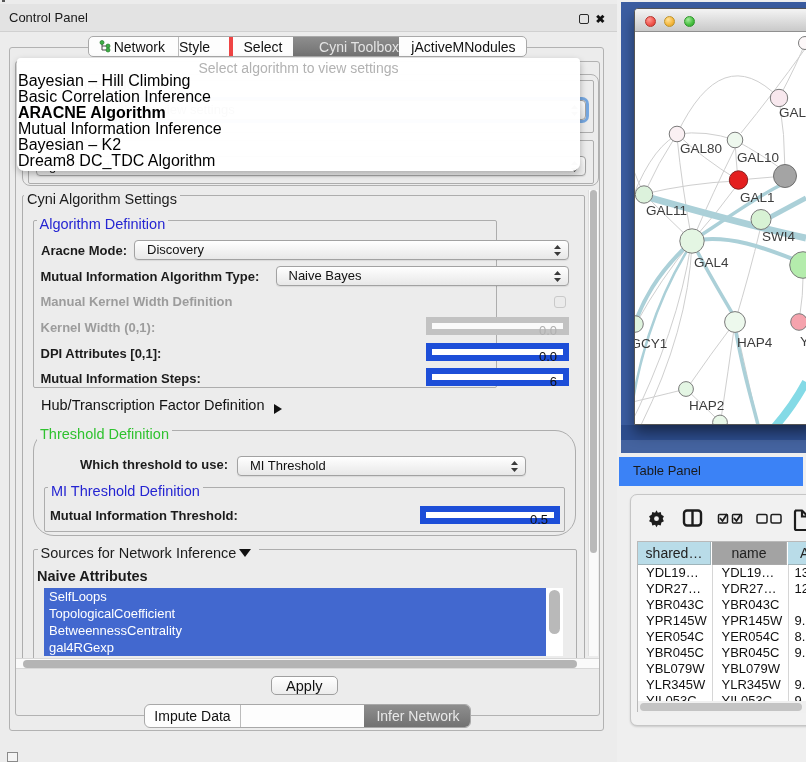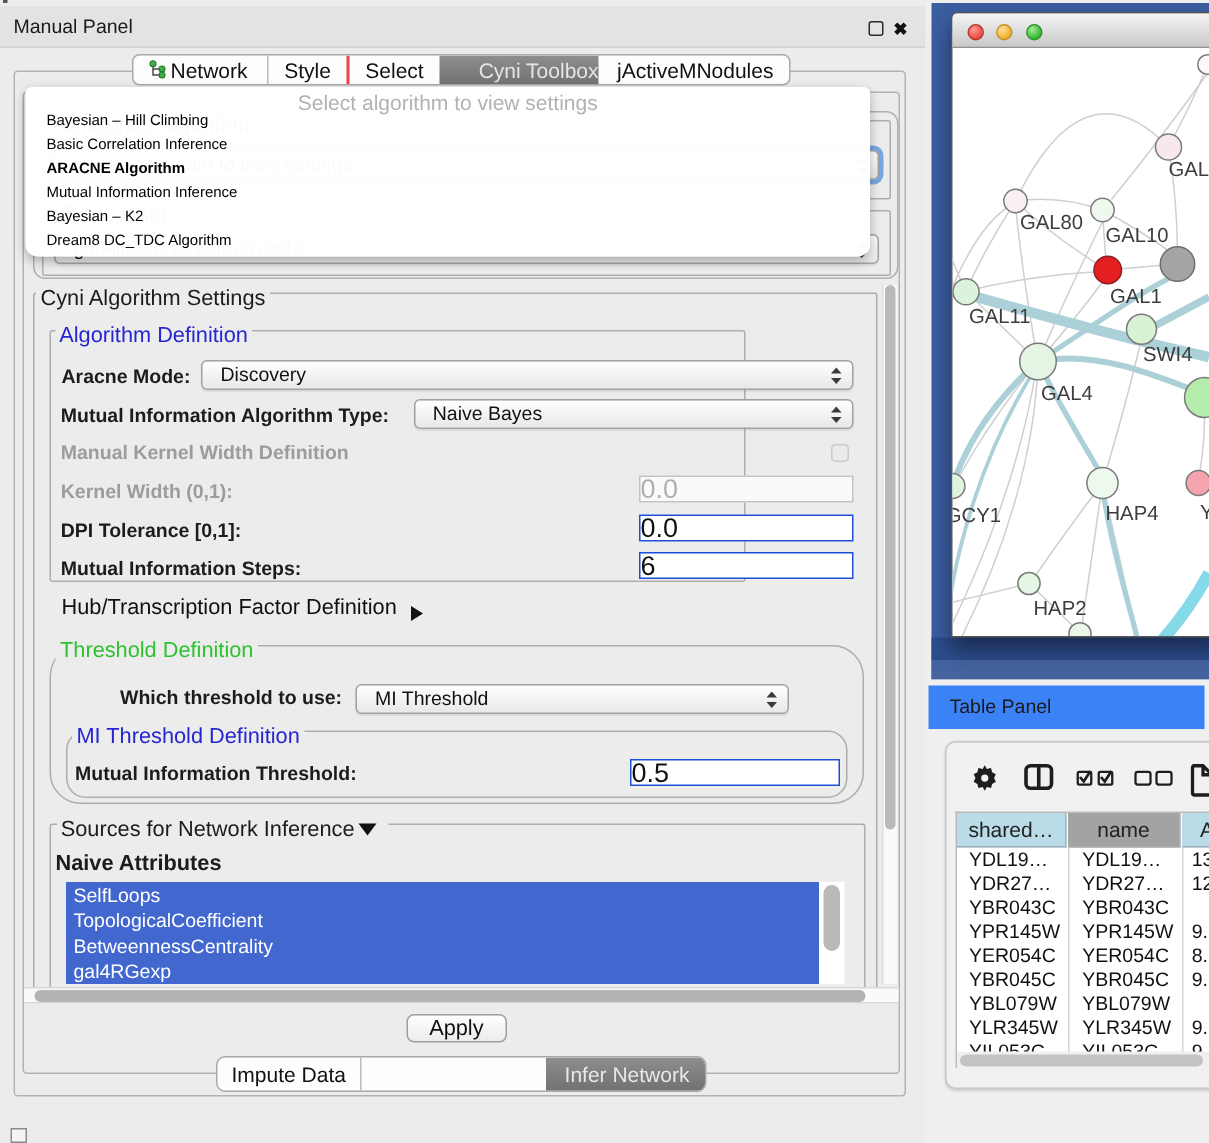--- a/index.html
+++ b/index.html
@@ -7,41 +7,41 @@
 body { font-family:"Liberation Sans", sans-serif; background:#ececec; position:relative; overflow:hidden; }
 .abs { position:absolute; }
 .lbl { font-size:13px; font-weight:bold; color:#1c1c1c; white-space:nowrap; }
 .lbl.dis { color:#9c9c9c; }
 .combo { position:absolute; height:20px; border:1px solid #a2a2a2; border-radius:4px;
   background:linear-gradient(#ffffff,#f2f2f2 55%,#e8e8e8); font-size:13px; color:#111;
   line-height:18px; padding-left:12px; box-shadow:0 1px 1px rgba(0,0,0,0.08); }
 .combo svg.cv { position:absolute; right:6px; top:3px; }
 .gbox { position:absolute; border:1px solid #adadad; border-radius:2px; }
 .gtitle { position:absolute; top:-4px; font-size:14.5px; background:#ececec; padding:0 3px; white-space:nowrap; line-height:15px; }
-.tfield { position:absolute; height:18px; background:#fff; border:1px solid #1d4ed8;
-  font-size:18px; color:#111; text-align:left; padding-right:6px; line-height:16px; }
+.tfield { position:absolute; height:18px; background:#fff; border:6px solid #1d4ed8;
+  font-size:13px; color:#111; text-align:right; padding-right:6px; line-height:16px; }
 </style>
 </head>
 <body>
 
 <div id="cp" class="abs" style="left:0;top:0;width:617px;height:762px;background:#ececec;"></div>
 <div class="abs" style="left:2px;top:0;width:3px;height:2px;background:#555;"></div>
 <div class="abs" style="left:0;top:4px;width:617px;height:28px;background:#e3e3e3;border-bottom:1px solid #d0d0d0;">
-  <div class="abs" style="left:9px;top:6px;font-size:13px;color:#1a1a1a;">Manual Panel</div>
+  <div class="abs" style="left:9px;top:6px;font-size:13px;color:#1a1a1a;">Control Panel</div>
   <div class="abs" style="left:579px;top:10px;width:9.5px;height:10px;border:1.6px solid #2a2a2a;border-radius:2px;"></div>
   <div class="abs" style="left:595.5px;top:7.5px;font-size:11.5px;font-weight:bold;color:#111;">✖</div>
 </div>
 
 <div class="abs" style="left:9px;top:47px;width:595px;height:684px;border:1px solid #b2b2b2;border-radius:3px;"></div>
 
 <div class="abs" style="left:15px;top:61px;width:585px;height:655px;border:1px solid #b2b2b2;border-radius:3px;background:#ececec;"></div>
 
 <div id="toptabs" class="abs" style="left:88px;top:36px;width:439px;height:21px;background:#fdfdfd;border:1px solid #a9a9a9;border-radius:5px;overflow:hidden;font-size:14px;color:#111;">
   <div class="abs" style="left:0;top:0;width:90px;height:21px;line-height:20px;text-align:center;border-right:1px solid #bcbcbc;">&nbsp;&nbsp;&nbsp;Network</div>
-  <div class="abs" style="left:90px;top:0;width:54px;height:21px;line-height:20px;text-align:center;border-right:2px solid #ef4444;">Style</div>
+  <div class="abs" style="left:90px;top:0;width:54px;height:21px;line-height:20px;border-right:4px solid #ef4444;">Style</div>
   <div class="abs" style="left:144px;top:0;width:60px;height:21px;line-height:20px;text-align:center;">Select</div>
   <div class="abs" style="left:204px;top:0;width:106px;height:21px;line-height:20px;text-align:right;background:linear-gradient(#8e8e8e,#6f6f6f);color:#e4e4e4;">Cyni Toolbox</div>
   <div class="abs" style="left:310px;top:0;width:129px;height:21px;line-height:20px;text-align:center;">jActiveMNodules</div>
 </div>
 <svg class="abs" style="left:99px;top:40px;" width="12" height="13" viewBox="0 0 12 13">
   <path d="M3 3 L3 10 L9 10 M3 6 L8 6" stroke="#4a4a4a" stroke-width="1" fill="none"></path>
   <circle cx="3" cy="2.5" r="2" fill="#3faf46" stroke="#1f7a26" stroke-width="0.7"></circle>
   <circle cx="9" cy="6" r="2" fill="#3faf46" stroke="#1f7a26" stroke-width="0.7"></circle>
   <circle cx="9" cy="10" r="2" fill="#3faf46" stroke="#1f7a26" stroke-width="0.7"></circle>
 </svg>
@@ -75,36 +75,36 @@
     </svg></div>
 <div class="lbl abs" style="left:40.5px;top:268.5px;">Mutual Information Algorithm Type:</div>
 <div class="combo" style="left:275.5px;top:266px;width:293.5px;">Naive Bayes<svg class="cv" width="9" height="13" viewBox="0 0 9 13">
       <polygon points="4.5,1 8,5 1,5" fill="#3a3a3a"></polygon>
       <polygon points="4.5,12 8,8 1,8" fill="#3a3a3a"></polygon>
     </svg></div>
 <div class="lbl abs dis" style="left:40.5px;top:293.5px;">Manual Kernel Width Definition</div>
 <div class="abs" style="left:554px;top:296px;width:12px;height:12px;background:#ebebeb;border:1px solid #c9c9c9;border-radius:3px;"></div>
 <div class="lbl abs dis" style="left:40.5px;top:320px;">Kernel Width (0,1):</div>
 <div class="tfield" style="left:426px;top:317px;width:143px;background:#fafafa;border-color:#c2c2c2;color:#b0b0b0;">0.0</div>
-<div class="lbl abs" style="left:40.5px;top:345.5px;">DPI Tolerance [0,1]:</div>
+<div class="lbl abs" style="left:40.5px;top:345.5px;">DPI Attributes [0,1]:</div>
 <div class="tfield" style="left:426px;top:343px;width:143px;">0.0</div>
 <div class="lbl abs" style="left:40.5px;top:370.5px;">Mutual Information Steps:</div>
 <div class="tfield" style="left:426px;top:368px;width:143px;">6</div>
 <div class="abs" style="left:41px;top:396.5px;font-size:14.5px;color:#111;">Hub/Transcription Factor Definition</div>
 <div class="abs" style="left:273.5px;top:404px;width:0;height:0;border:5.5px solid transparent;border-left:8.5px solid #111;"></div>
 
 <div class="gbox" style="left:33px;top:429.5px;width:543px;height:106px;border-radius:21px;">
   <div class="gtitle" style="left:3px;color:#2fc22f;">Threshold Definition</div>
 </div>
 <div class="lbl abs" style="left:80px;top:456.5px;">Which threshold to use:</div>
 <div class="combo" style="left:237px;top:455.5px;width:289px;">MI Threshold<svg class="cv" width="9" height="13" viewBox="0 0 9 13">
       <polygon points="4.5,1 8,5 1,5" fill="#3a3a3a"></polygon>
       <polygon points="4.5,12 8,8 1,8" fill="#3a3a3a"></polygon>
     </svg></div>
-<div class="gbox" style="left:44px;top:487px;width:521px;height:44.5px;border-radius:13px;">
+<div class="gbox" style="left:44px;top:487px;width:521px;height:44.5px;">
   <div class="gtitle" style="left:3px;color:#2525d2;">MI Threshold Definition</div>
 </div>
 <div class="lbl abs" style="left:50px;top:507.5px;">Mutual Information Threshold:</div>
 <div class="tfield" style="left:420px;top:506px;width:140px;">0.5</div>
 
 <div class="gbox" style="left:32.5px;top:549px;width:544.5px;height:111px;">
   <div class="gtitle" style="left:4px;color:#1c1c1c;">Sources for Network Inference&nbsp;&nbsp;&nbsp;&nbsp;&nbsp;</div>
 </div>
 <div class="abs" style="left:239px;top:548.5px;width:0;height:0;border:6.5px solid transparent;border-top:8.5px solid #111;"></div>
 <div class="abs lbl" style="left:37px;top:568px;font-size:14.5px;">Naive Attributes</div>
@@ -122,21 +122,21 @@
 
 <div class="abs" style="left:144px;top:704px;width:327px;height:24px;background:#fdfdfd;border:1px solid #a8a8a8;border-radius:6px;overflow:hidden;font-size:14px;color:#111;">
   <div class="abs" style="left:0;top:0;width:96px;height:24px;line-height:22px;text-align:center;border-right:1px solid #bcbcbc;">Impute Data</div>
   <div class="abs" style="left:219px;top:0;width:108px;height:24px;line-height:22px;text-align:center;background:linear-gradient(#8e8e8e,#6f6f6f);color:#e8e8e8;">Infer Network</div>
 </div>
 
 <div class="abs" style="left:7px;top:752px;width:11px;height:10px;border:1px solid #8a8a8a;background:#f4f4f4;"></div>
 
 <div class="abs" style="left:17px;top:58px;width:563px;height:113px;background:rgba(255,255,255,0.98);border-radius:4px 4px 8px 8px;box-shadow:0 3px 7px rgba(0,0,0,0.28);z-index:50;">
   <div style="text-align:center;font-size:14px;color:#b2b2b2;padding-top:2px;">Select algorithm to view settings</div>
-  <div style="font-size:10px;color:#000;line-height:16px;padding-left:14px;margin-top:-3px;">Bayesian – Hill Climbing<br>Basic Correlation Inference<br><b>ARACNE Algorithm</b><br>Mutual Information Inference<br>Bayesian – K2<br>Dream8 DC_TDC Algorithm</div>
+  <div style="font-size:16px;color:#000;line-height:16px;padding-left:1px;margin-top:-3px;">Bayesian – Hill Climbing<br>Basic Correlation Inference<br><b>ARACNE Algorithm</b><br>Mutual Information Inference<br>Bayesian – K2<br>Dream8 DC_TDC Algorithm</div>
 </div>
 
 <div class="abs" style="left:617px;top:0;width:189px;height:762px;background:#efefef;"></div>
 <div class="abs" style="left:621px;top:2px;width:185px;height:451px;background:#3b5da1;"></div>
 <div class="abs" style="left:621px;top:425px;width:185px;height:15px;background:#2d4d8e;"></div>
 <div class="abs" style="left:621px;top:440px;width:185px;height:13px;background:#44639f;"></div>
 
 <div class="abs" style="left:634px;top:8px;width:180px;height:417px;border:1px solid #555;border-radius:4px 4px 0 0;box-shadow:0 8px 14px rgba(0,0,0,0.45);overflow:hidden;background:#fff;">
   <div class="abs" style="left:0;top:0;width:100%;height:23px;background:linear-gradient(#f4f4f4,#c9c9c9);border-bottom:1px solid #909090;"></div>
   <div class="abs" style="left:10px;top:7px;width:11px;height:11px;border-radius:50%;background:radial-gradient(circle at 35% 30%, #ff9a94, #f0544c 60%, #ce3a32);border:0.5px solid #b5342d;"></div>

